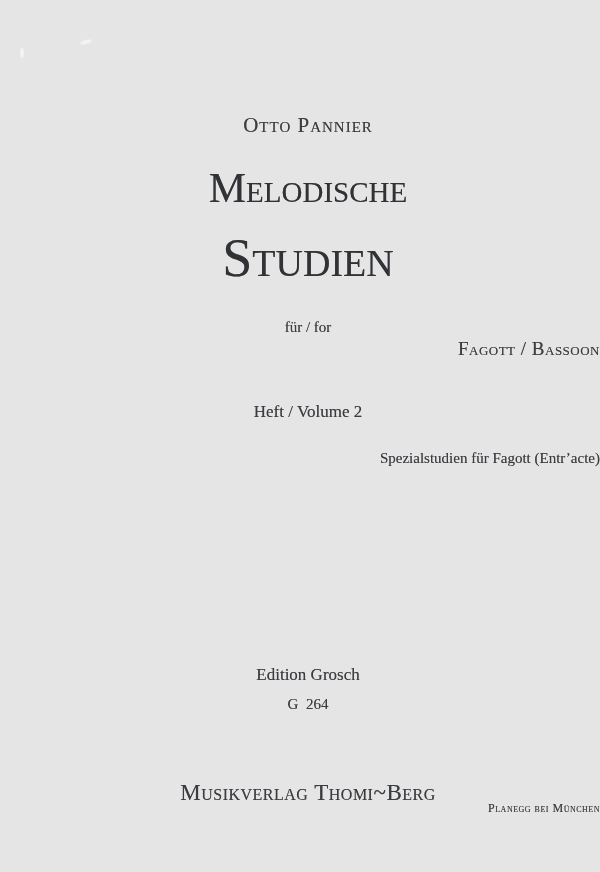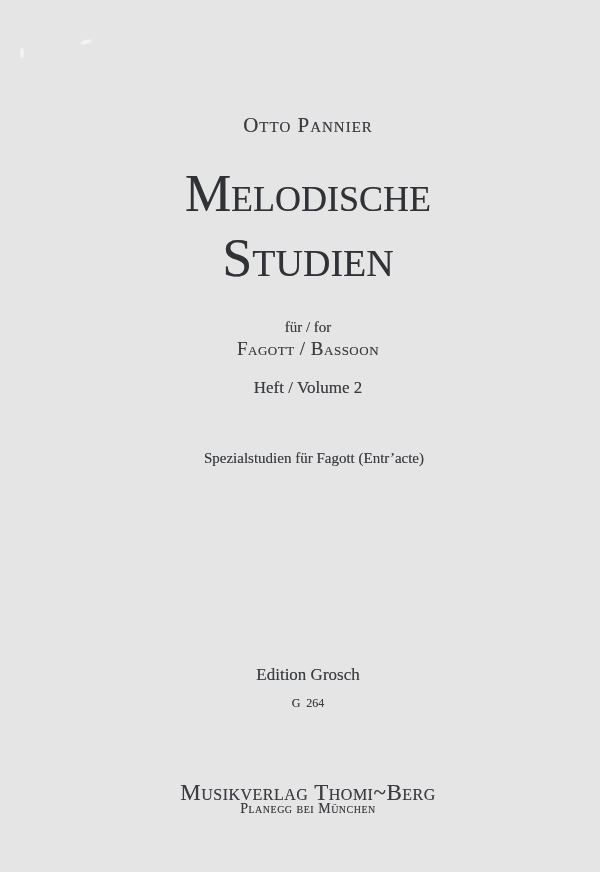--- a/index.html
+++ b/index.html
@@ -29,71 +29,73 @@
   }
   .smallcaps { font-variant: small-caps; }
 
   .author {
     top: 113px;
     font-size: 21px;
     letter-spacing: 1px;
   }
   .title-1 {
     top: 164px;
-    font-size: 52px;
+    font-size: 42px;
     color: #303236;
   }
   .title-2 {
     top: 227px;
     font-size: 54px;
     color: #303236;
   }
   .for-label {
     top: 319px;
     font-size: 15px;
   }
   .instrument {
     top: 338px;
     font-size: 19px;
     letter-spacing: 0.5px;
+    text-align: right;
   }
   .volume {
-    top: 378px;
+    top: 402px;
     font-size: 17px;
   }
   .subtitle {
     position: absolute;
     top: 449px;
     left: 0;
     width: 100%;
     box-sizing: border-box;
     padding-left: 28px;
-    text-align: center;
+    text-align: right;
     font-size: 15px;
     line-height: 19.5px;
     text-shadow: 0 0 0.5px rgba(58, 60, 64, 0.55);
   }
   .edition {
     top: 665px;
     font-size: 17px;
   }
   .plate {
     top: 696px;
-    font-size: 12px;
+    font-size: 15px;
     white-space: pre;
   }
   .publisher {
     top: 780px;
     font-size: 23px;
     letter-spacing: 0.5px;
   }
   .publisher-city {
     top: 801px;
-    font-size: 14px;
+    font-size: 12px;
     letter-spacing: 0.5px;
+    text-align: right;
   }
   
   .smudge {
     position: absolute;
     background: #f3f3f2;
     border-radius: 50%;
   }
   .smudge-a { left: 80px; top: 40px; width: 12px; height: 4px; transform: rotate(-15deg); }
   .smudge-b { left: 20px; top: 48px; width: 4px; height: 10px; }
 </style>

